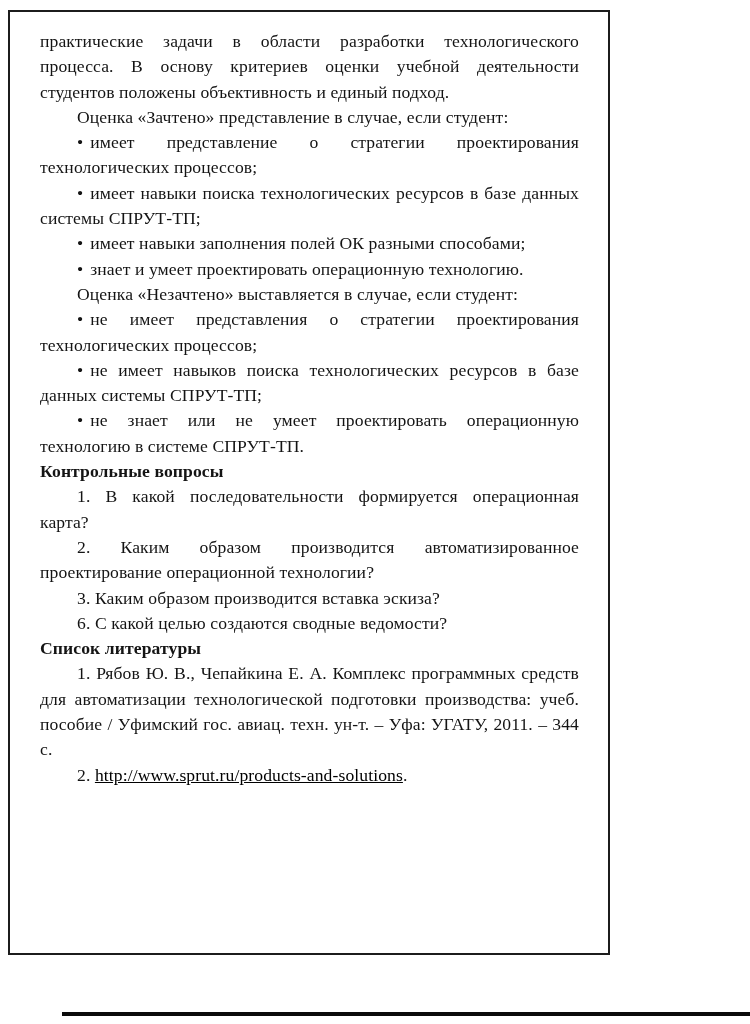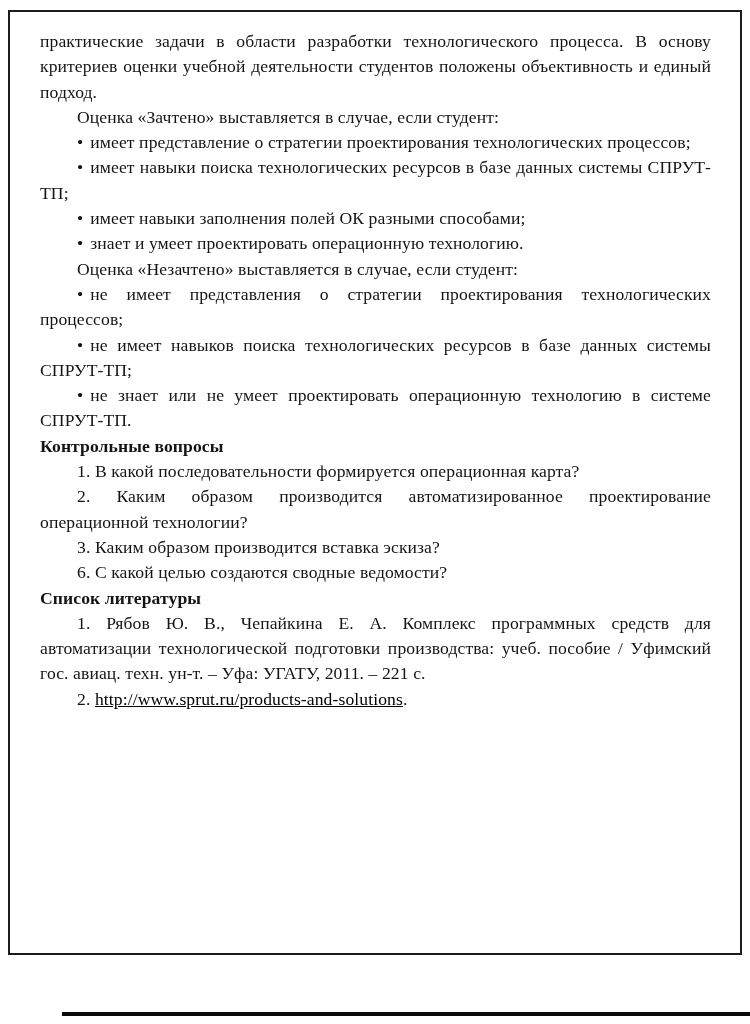--- a/index.html
+++ b/index.html
@@ -12,21 +12,21 @@
     background: #ffffff;
     position: relative;
     overflow: hidden;
     font-family: "Liberation Serif", serif;
     color: #141414;
   }
   .frame {
     position: absolute;
     left: 8px;
     top: 10px;
-    width: 734px;
+    width: 602px;
     height: 945px;
     border: 2px solid #1c1c1c;
     box-sizing: border-box;
     background: #ffffff;
   }
   .content {
     position: absolute;
     left: 30px;
     top: 17px;
     right: 29px;
@@ -67,21 +67,21 @@
   }
 </style>
 </head>
 <body>
 
 <div class="frame">
   <div class="content">
 
     <p>практические задачи в области разработки технологического процесса.  В основу критериев оценки учебной деятельности студентов положены объективность и единый подход.</p>
 
-    <p class="ind">Оценка «Зачтено» выставляется в случае, если студент:</p>
+    <p class="ind">Оценка «Зачтено» представление в случае, если студент:</p>
 
     <p class="ind"><span class="bullet-glyph">•</span><span>имеет представление о стратегии проектирования технологических процессов;</span></p>
     <p class="ind"><span class="bullet-glyph">•</span><span>имеет навыки поиска технологических ресурсов в базе данных системы СПРУТ-ТП;</span></p>
     <p class="ind"><span class="bullet-glyph">•</span><span>имеет навыки заполнения полей ОК разными способами;</span></p>
     <p class="ind"><span class="bullet-glyph">•</span><span>знает и умеет проектировать операционную технологию.</span></p>
 
     <p class="ind">Оценка «Незачтено» выставляется в случае, если студент:</p>
 
     <p class="ind"><span class="bullet-glyph">•</span><span>не имеет представления о стратегии проектирования технологических процессов;</span></p>
     <p class="ind"><span class="bullet-glyph">•</span><span>не имеет навыков поиска технологических ресурсов в базе данных системы  СПРУТ-ТП;</span></p>
@@ -89,20 +89,20 @@
 
     <p class="heading">Контрольные вопросы</p>
 
     <p class="ind">1. В какой последовательности формируется операционная карта?</p>
     <p class="ind">2. Каким образом производится автоматизированное проектирование операционной технологии?</p>
     <p class="ind">3. Каким образом производится вставка эскиза?</p>
     <p class="ind">6. С какой целью создаются сводные ведомости?</p>
 
     <p class="heading">Список литературы</p>
 
-    <p class="ind">1. Рябов Ю. В., Чепайкина Е. А. Комплекс программных средств для автоматизации технологической подготовки производства: учеб. пособие / Уфимский гос. авиац. техн. ун-т. – Уфа: УГАТУ, 2011. – 221 с.</p>
+    <p class="ind">1. Рябов Ю. В., Чепайкина Е. А. Комплекс программных средств для автоматизации технологической подготовки производства: учеб. пособие / Уфимский гос. авиац. техн. ун-т. – Уфа: УГАТУ, 2011. – 344 с.</p>
 
     <p class="ind"><span>2. </span><a class="link">http://www.sprut.ru/products-and-solutions</a><span>.</span></p>
 
   </div>
 </div>
 
 <div class="bottom-scan-line"></div>
 
 </body></html>

